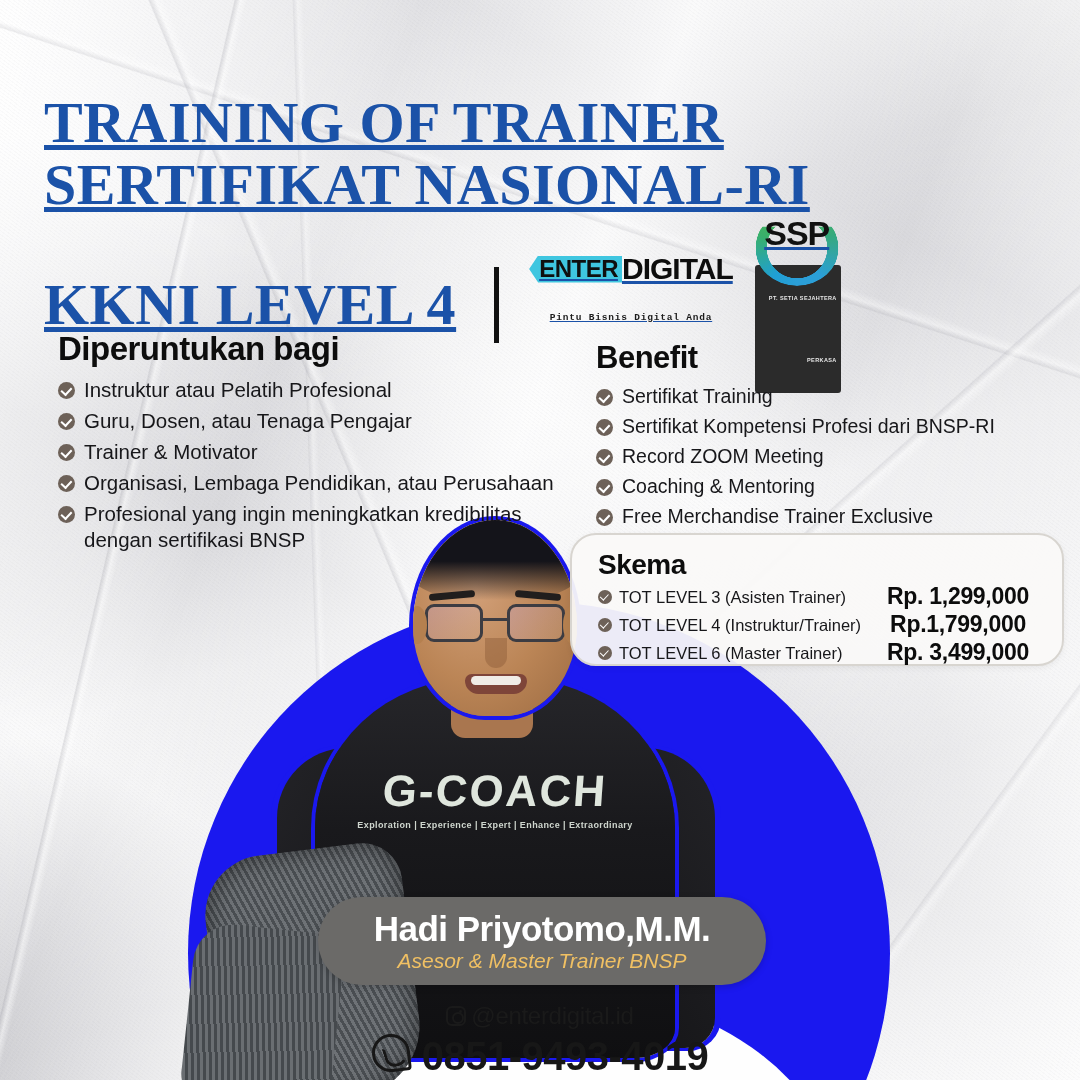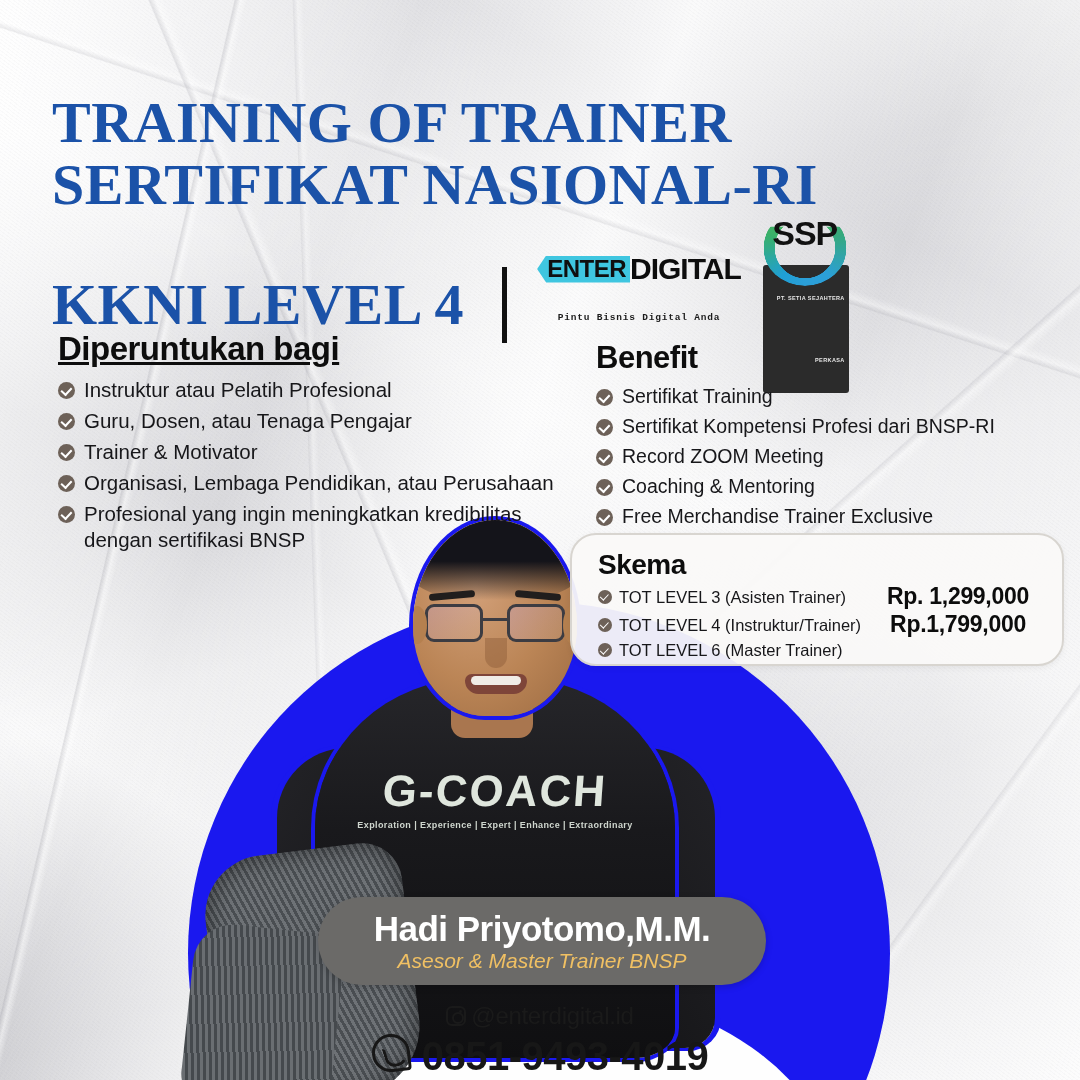--- a/index.html
+++ b/index.html
@@ -41,28 +41,29 @@
   .paper-grain {
     position: absolute; inset: 0;
     background-image:
       repeating-linear-gradient(37deg, rgba(150,150,158,.055) 0 1px, transparent 1px 3px),
       repeating-linear-gradient(121deg, rgba(255,255,255,.06) 0 1px, transparent 1px 4px);
     opacity: .8;
   }
 
   
   .headline {
-    position: absolute; left: 52px; top: 92px;
+    position: absolute; left: 44px; top: 92px;
     font-family: "Liberation Serif", serif;
     font-weight: bold;
     font-size: 58px;
     line-height: 62px;
     letter-spacing: .5px;
     color: #1b52a8;
     z-index: 6;
+    text-decoration: underline;
   }
   .headline .l3row { display: flex; align-items: center; gap: 30px; }
   .divider-bar { width: 5px; height: 76px; background: #111; margin-left: 8px; }
 
   
   .logos { display: flex; align-items: center; gap: 22px; margin-top: -6px; }
   .logo-enter { text-align: center; }
   .logo-enter-row {
     display: flex; align-items: center; justify-content: flex-end;
     font-family: "Liberation Sans", sans-serif;
@@ -130,21 +131,21 @@
     content: ""; position: absolute;
     left: 5px; top: 3.4px;
     width: 4.5px; height: 8px;
     border: solid #fff; border-width: 0 2px 2px 0;
     transform: rotate(43deg);
   }
 
   #block-diperuntukan {
     position: absolute; left: 58px; top: 330px; width: 520px; z-index: 6;
   }
-  #block-diperuntukan .sec-title { font-size: 33px; margin-bottom: 9px; text-decoration: underline; }
+  #block-diperuntukan .sec-title { font-size: 33px; margin-bottom: 9px; }
   #block-diperuntukan li { font-size: 20.5px; line-height: 26px; margin-bottom: 5px; }
 
   #block-benefit {
     position: absolute; left: 596px; top: 340px; width: 470px; z-index: 6;
   }
   #block-benefit .sec-title { font-size: 31px; margin-bottom: 8px; }
   #block-benefit li { font-size: 19.5px; line-height: 25px; margin-bottom: 5px; }
 
   
   #skema-card {
@@ -483,20 +484,21 @@
             <span class="chk"></span>
             <span>TOT LEVEL 4 (Instruktur/Trainer)</span>
           </span>
         <span class="price">Rp.1,799,000</span>
       </div>
       <div class="skema-row">
         <span class="label">
             <span class="chk"></span>
             <span>TOT LEVEL 6 (Master Trainer)</span>
           </span>
+        <span class="price">Rp. 3,499,000</span>
       </div>
     </div>
   </div>
 
   <div id="name-banner">
     <div class="nm">Hadi Priyotomo,M.M.</div>
     <div class="role">Asesor &amp; Master Trainer BNSP</div>
   </div>
 
   <div id="footer">

